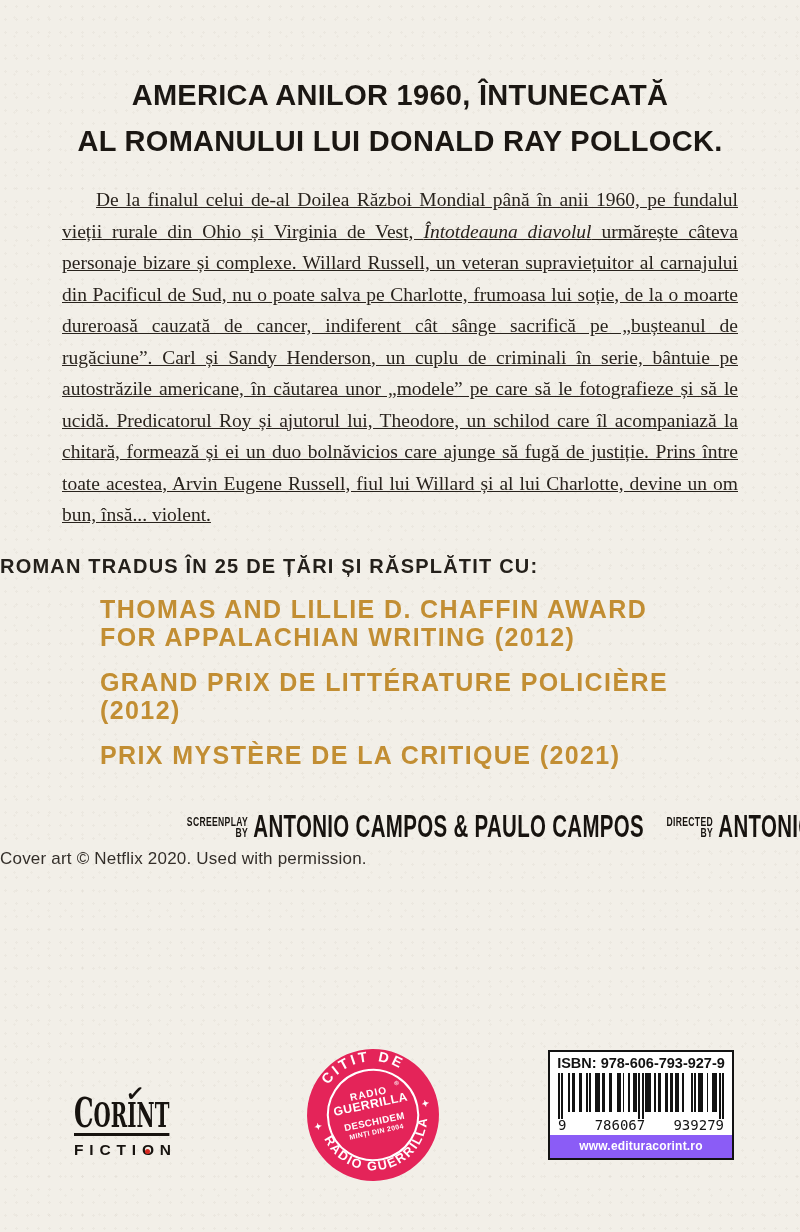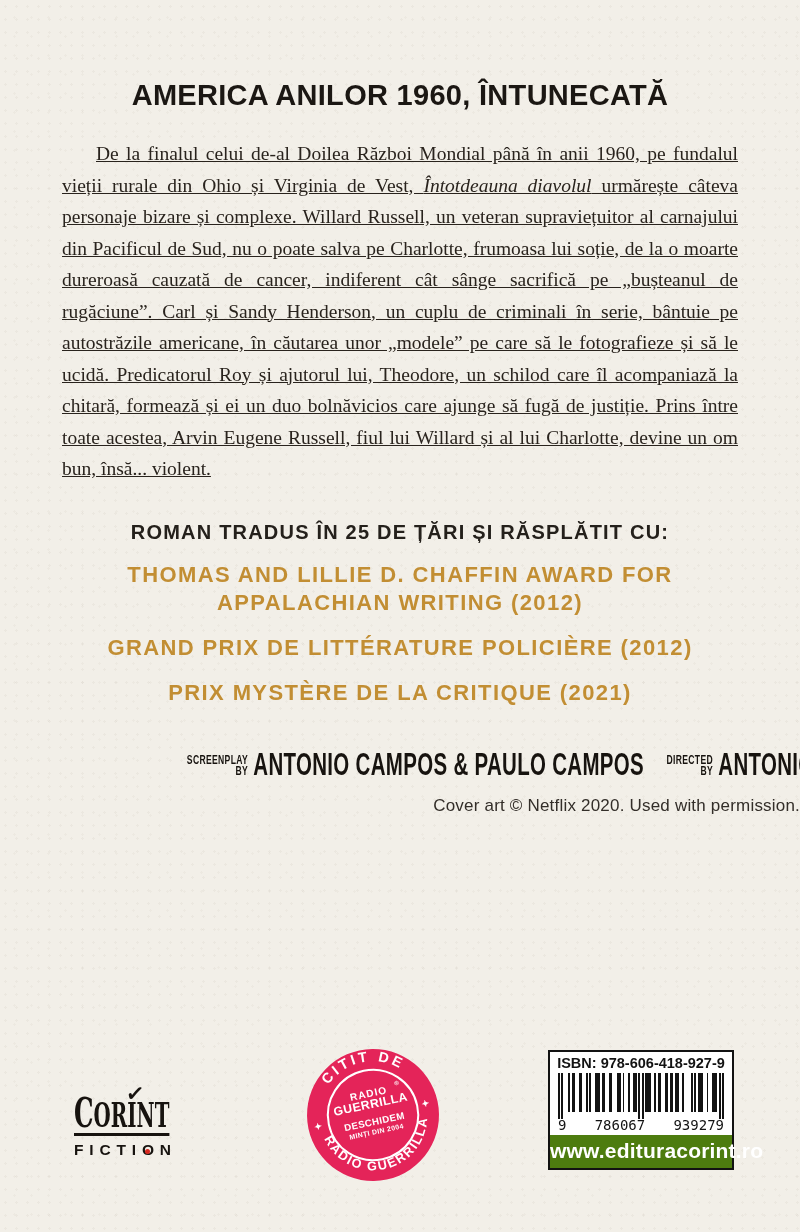--- a/index.html
+++ b/index.html
@@ -31,47 +31,47 @@
     font-family:"Liberation Serif","DejaVu Serif",serif;
     font-size:19.5px;
     line-height:31.5px;
     text-align:justify;
     color:#29231d;
   }
   .synopsis p{margin:0;}
   .synopsis p.indent{text-indent:34px;text-decoration:underline;}
   .synopsis .it{font-style:italic;}
   
-  .awards{ text-align:center; margin-top:36px;}
+  .awards{ text-align:left; margin-top:24px;}
   .awards-heading{
     font-weight:bold;font-size:20px;letter-spacing:1.2px;color:#24201b;
   }
   .award{
-    font-weight:bold;font-size:22px;letter-spacing:1.4px;line-height:28px;
+    font-weight:bold;font-size:25px;letter-spacing:1.4px;line-height:28px;
     max-width:600px;margin:17px auto 0;
   }
   
   .credits-row{
     display:flex;align-items:center;justify-content:center;
     width:max-content;margin:40px auto 0;
     transform:scaleX(.66);transform-origin:center;
     white-space:nowrap;color:#17130f;
   }
   .credit-entry{display:flex;align-items:center;}
   .credit-entry + .credit-entry{margin-left:34px;}
   .role-stack{
     text-align:right;font-weight:bold;font-size:13px;line-height:11px;
     margin-right:8px;letter-spacing:.5px;
   }
   .credit-names{
     font-weight:bold;font-size:31px;letter-spacing:.5px;
   }
   
   .cover-note{
-    text-align:right;margin-top:13px;font-size:17px;color:#332e29;letter-spacing:.2px;
+    text-align:left;margin-top:4px;font-size:17px;color:#332e29;letter-spacing:.2px;
   }
   
   .footer{position:absolute;left:0;top:1040px;width:800px;height:192px;}
   
   .corint{position:absolute;left:74px;top:58px;width:110px;}
   .corint-word-wrap{position:relative;width:max-content;}
   .corint-word{
     display:inline-block;
     font-family:"DejaVu Serif","Liberation Serif",serif;
     font-weight:bold;font-size:33px;line-height:30px;color:#17130f;
@@ -117,31 +117,32 @@
     padding:3px 0 2px;
   }
   .bars{display:block;margin:0 auto;width:166px;height:46px;}
   .barcode-digits{
     display:flex;justify-content:space-between;align-items:flex-end;
     padding:0 8px 2px;margin-top:-2px;
     font-family:"DejaVu Sans Mono","Liberation Mono",monospace;
     font-size:14px;color:#121212;background:transparent;
   }
   .website-bar{
-    background:#4d7c0f;color:#ffffff;text-align:center;
-    font-weight:bold;font-size:21px;padding:4px 0 5px;letter-spacing:.2px;
+    background:#8b5cf6;color:#ffffff;text-align:center;
+    font-weight:bold;font-size:12px;padding:4px 0 5px;letter-spacing:.2px;
   }
 </style>
 </head>
 <body>
 
 <div class="page">
 
   <div class="headline" style="color: rgb(27, 23, 19);">
       <div class="headline-line">AMERICA ANILOR 1960, ÎNTUNECATĂ</div>
+      <div class="headline-line">AL ROMANULUI LUI DONALD RAY POLLOCK.</div>
     </div>
 
   <div class="synopsis">
       <p class="indent"><span>De la finalul celui de-al Doilea Război Mondial până în anii 1960, pe fundalul vieții rurale din Ohio și Virginia de Vest, </span><span class="it">Întotdeauna diavolul</span><span> urmărește câteva personaje bizare și complexe. Willard Russell, un veteran supraviețuitor al carnajului din Pacificul de Sud, nu o poate salva pe Charlotte, frumoasa lui soție, de la o moarte dureroasă cauzată de cancer, indiferent cât sânge sacrifică pe „bușteanul de rugăciune”. Carl și Sandy Henderson, un cuplu de criminali în serie, bântuie pe autostrăzile americane, în căutarea unor „modele” pe care să le fotografieze și să le ucidă. Predicatorul Roy și ajutorul lui, Theodore, un schilod care îl acompaniază la chitară, formează și ei un duo bolnăvicios care ajunge să fugă de justiție. Prins între toate acestea, Arvin Eugene Russell, fiul lui Willard și al lui Charlotte, devine un om bun, însă... violent.</span></p>
     </div>
 
   <div class="awards">
     <div class="awards-heading">ROMAN TRADUS ÎN 25 DE ȚĂRI ȘI RĂSPLĂTIT CU:</div>
     <div>
         <div class="award" style="color: rgb(194, 142, 51);">THOMAS AND LILLIE D. CHAFFIN AWARD FOR APPALACHIAN WRITING (2012)</div>
@@ -205,21 +206,21 @@
         <text class="stamp-sparkle" x="115" y="69">✦</text>
         <text class="stamp-logo1" x="66" y="48" text-anchor="middle">RADIO</text>
         <text class="stamp-reg" x="93" y="42">®</text>
         <text class="stamp-logo2" x="66" y="59" text-anchor="middle">GUERRILLA</text>
         <text class="stamp-c1" x="66" y="76" text-anchor="middle">DESCHIDEM</text>
         <text class="stamp-c2" x="66" y="85" text-anchor="middle">MINȚI DIN 2004</text>
       </svg>
     </div>
 
     <div class="barcode-box">
-      <div class="isbn-label">ISBN: 978-606-418-927-9</div>
+      <div class="isbn-label">ISBN: 978-606-793-927-9</div>
       <svg class="bars" viewBox="0 0 95 50" preserveAspectRatio="none" shape-rendering="crispEdges">
           <rect x="0" y="0" width="1" height="50" fill="#121212"></rect>
           <rect x="2" y="0" width="1" height="50" fill="#121212"></rect>
           <rect x="6" y="0" width="1" height="42" fill="#121212"></rect>
           <rect x="8" y="0" width="1" height="42" fill="#121212"></rect>
           <rect x="9" y="0" width="1" height="42" fill="#121212"></rect>
           <rect x="12" y="0" width="1" height="42" fill="#121212"></rect>
           <rect x="13" y="0" width="1" height="42" fill="#121212"></rect>
           <rect x="16" y="0" width="1" height="42" fill="#121212"></rect>
           <rect x="18" y="0" width="1" height="42" fill="#121212"></rect>

